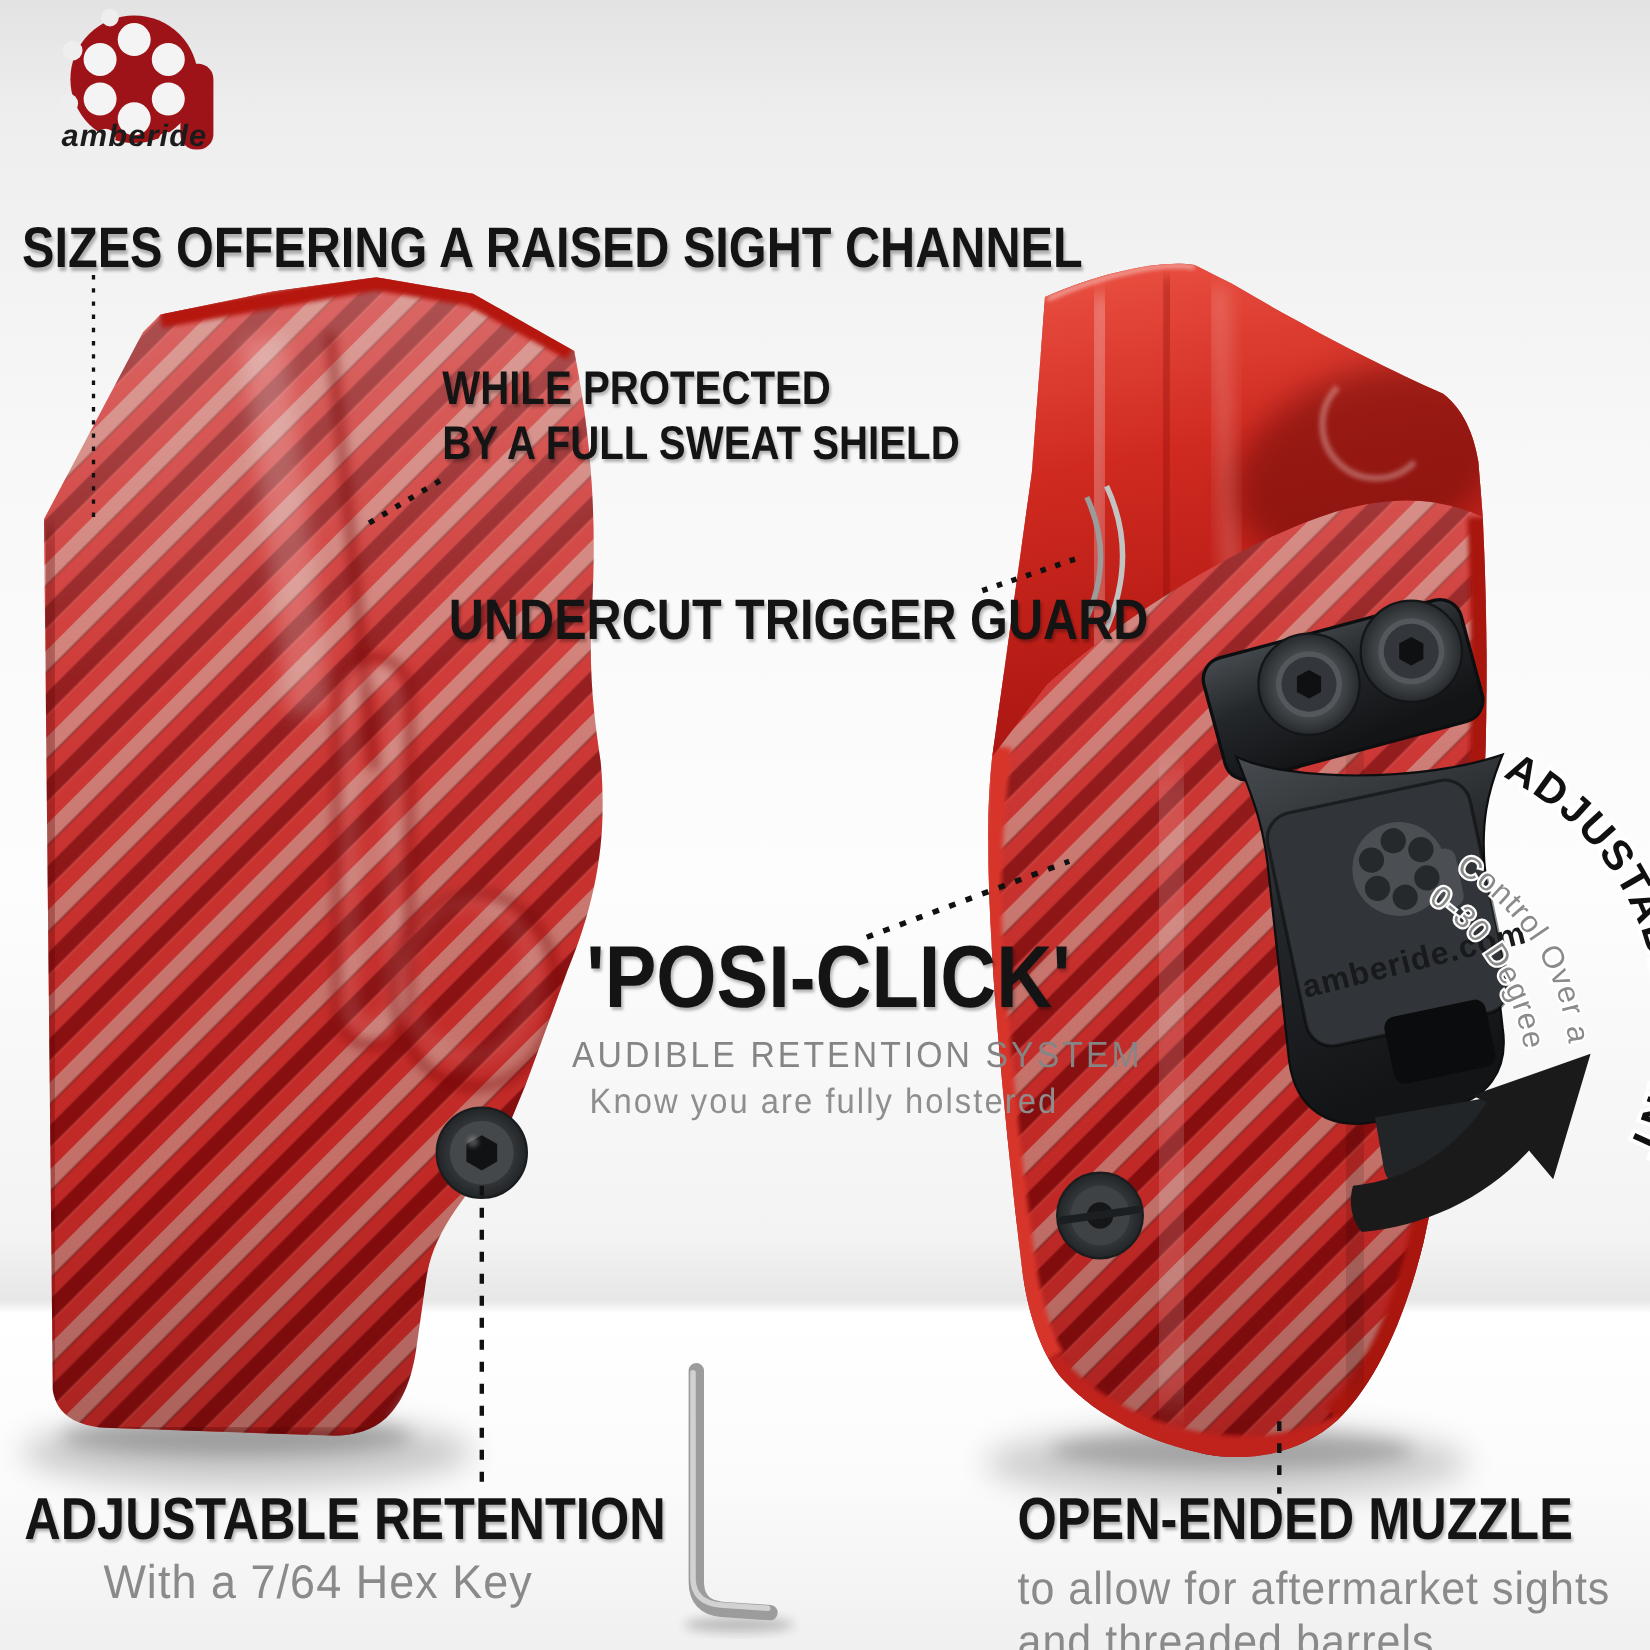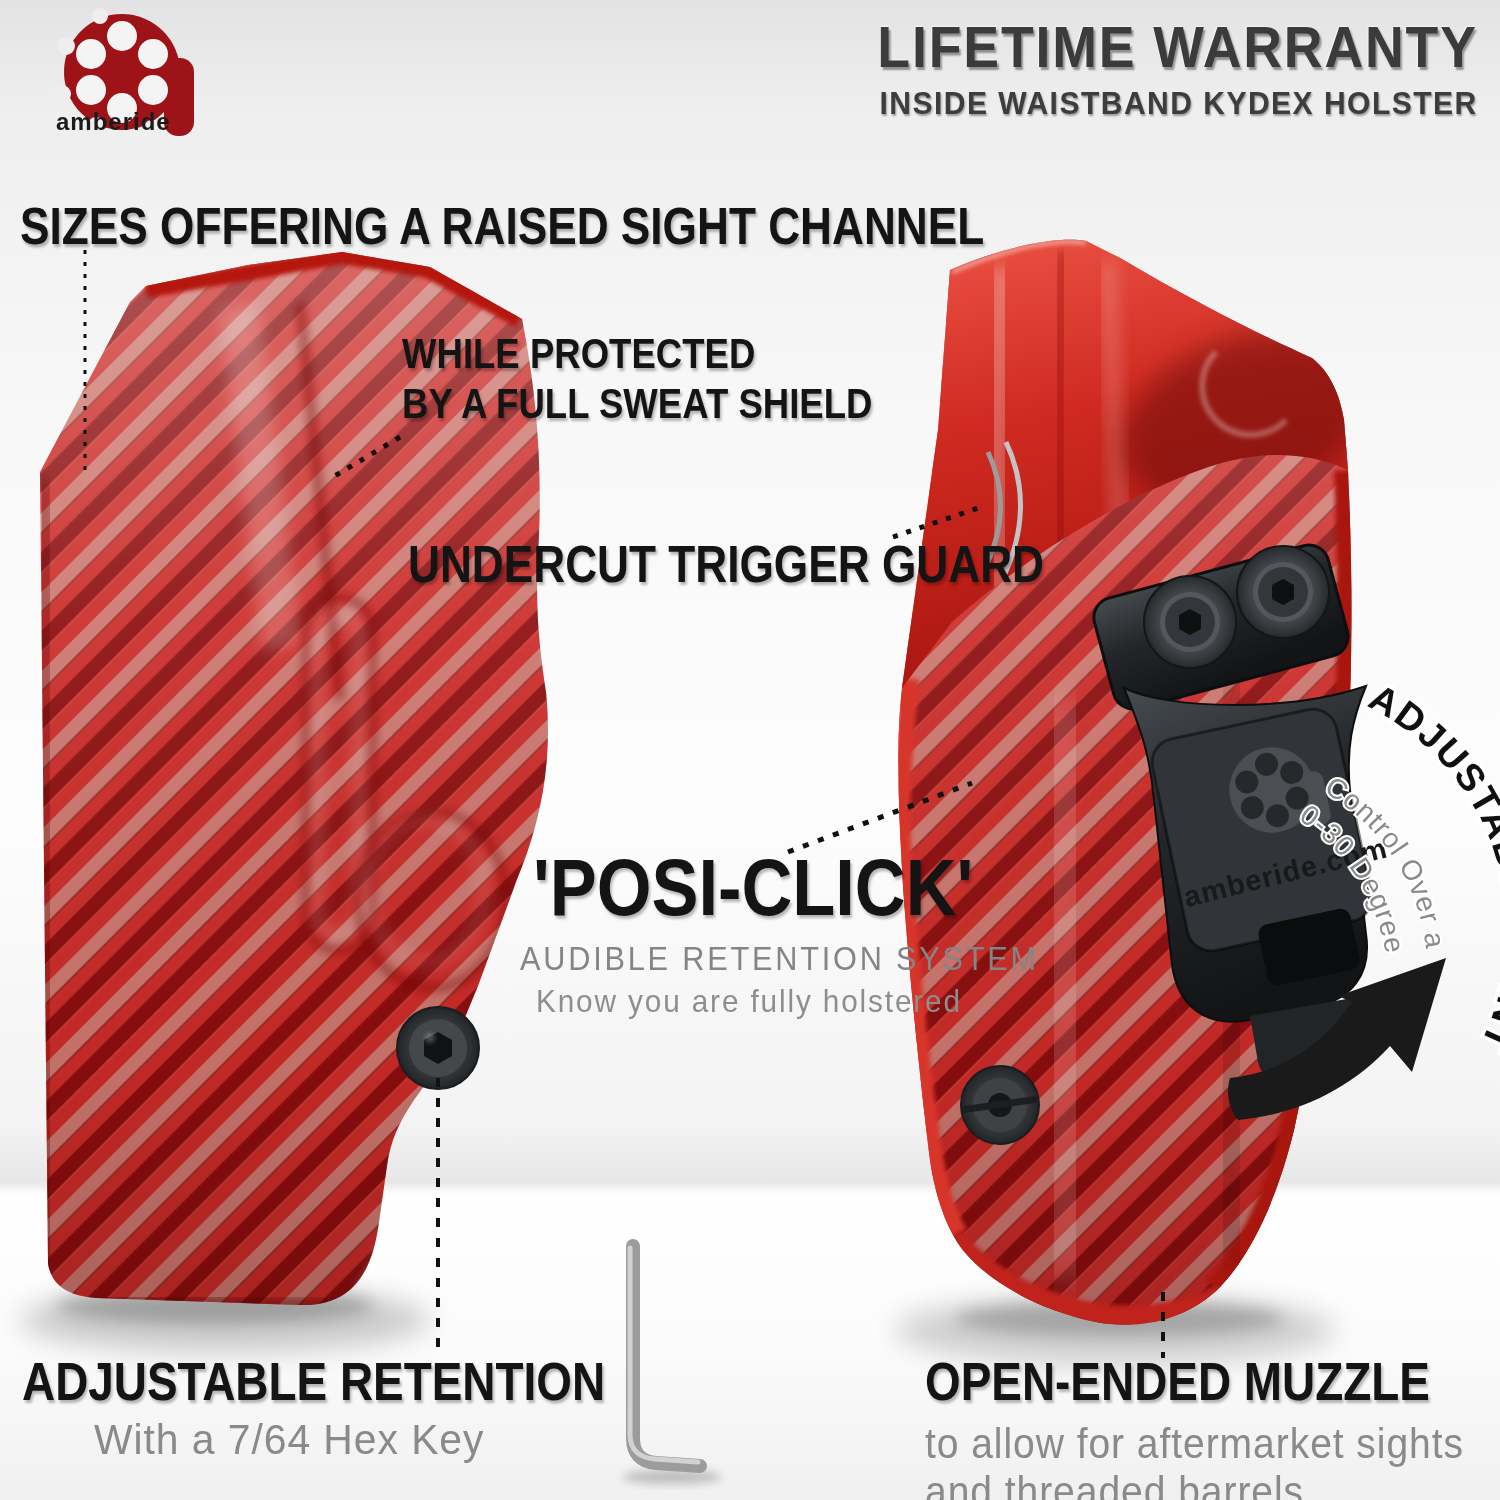--- a/index.html
+++ b/index.html
@@ -3,21 +3,21 @@
 <meta charset="utf-8">
 <style>
   html,body{margin:0;padding:0;background:#ffffff;}
   .stage{
     position:relative;width:1500px;height:1500px;overflow:hidden;
     font-family:"Liberation Sans", sans-serif;
     background:linear-gradient(180deg,#e3e3e3 0%,#eeeeee 7%,#f8f8f8 28%,#fdfdfd 54%,#f3f3f3 75%,#e7e7e7 78.8%,#ffffff 79.6%,#fbfbfb 90%,#f0f0f0 100%);
   }
   .scene{position:absolute;left:0;top:0;width:1500px;height:1500px;}
   .txt{position:absolute;white-space:nowrap;}
-  .brand-word{left:56px;top:108px;font-size:24px;font-weight:bold;letter-spacing:1px;color:#1b1b1b;}
+  .brand-word{left:56px;top:108px;font-size:28px;font-weight:bold;letter-spacing:1px;color:#1b1b1b;font-style:italic;}
   .warranty{right:22px;top:14px;text-align:right;}
   .warranty .t1{
     font-size:57px;font-weight:bold;letter-spacing:2px;color:#3b3b3b;
     transform:scaleX(.94);transform-origin:right top;white-space:nowrap;
     text-shadow:2px 3px 2px rgba(0,0,0,.38), -1px -1px 0 rgba(255,255,255,.55);
   }
   .warranty .t2{
     margin-top:6px;font-size:31px;font-weight:bold;letter-spacing:1.5px;color:#3d3d3d;
     transform:scaleX(.97);transform-origin:right top;white-space:nowrap;
     text-shadow:1px 2px 2px rgba(0,0,0,.35);
@@ -267,24 +267,20 @@
           <circle cx="-60" cy="22" r="9"></circle>
           <circle cx="-26" cy="54" r="9"></circle>
         <circle cx="30" cy="56" r="8"></circle>
           <circle cx="-22" cy="-56" r="8"></circle>
       </g>
     </g>
   </svg>
 
   <div class="txt brand-word">amberide</div>
 
-  <div class="txt warranty">
-    <div class="t1">LIFETIME WARRANTY</div>
-    <div class="t2">INSIDE WAISTBAND KYDEX HOLSTER</div>
-  </div>
 
   <div class="txt head sizes">SIZES OFFERING A RAISED SIGHT CHANNEL</div>
 
   <div class="txt head while">
     <div>WHILE PROTECTED</div>
     <div>BY A FULL SWEAT SHIELD</div>
   </div>
 
   <div class="txt head undercut">UNDERCUT TRIGGER GUARD</div>
 

